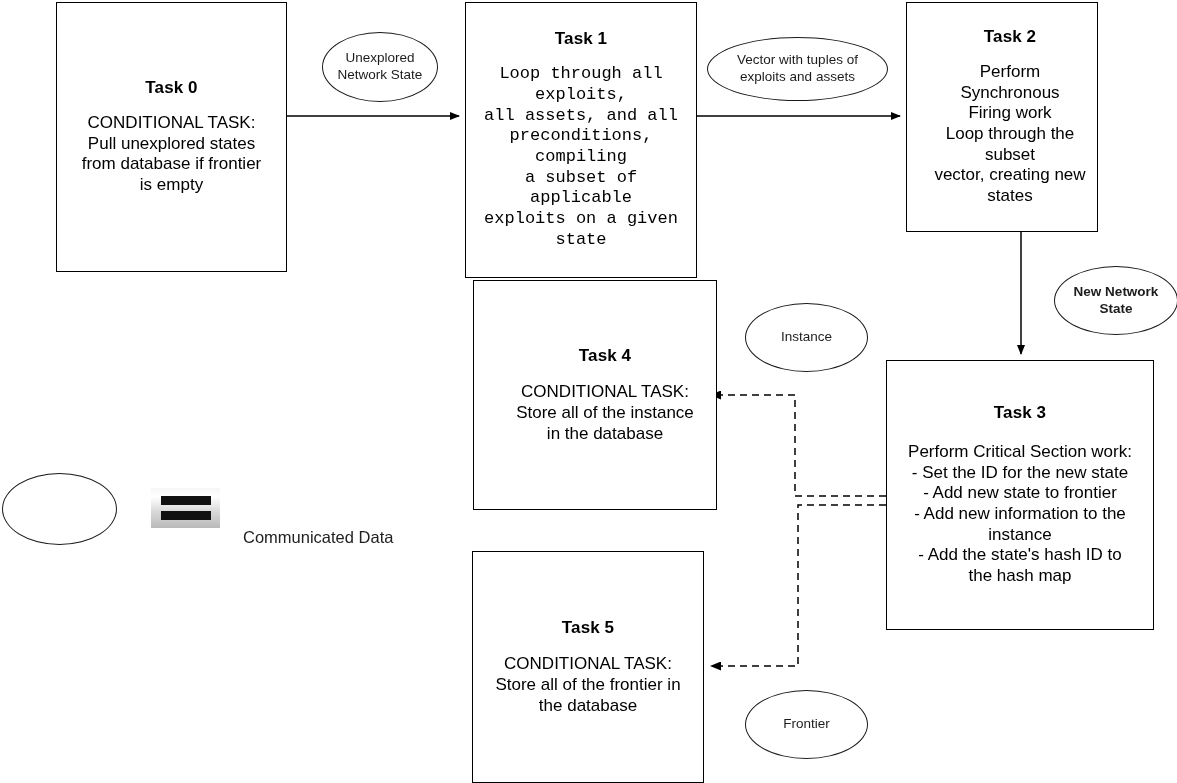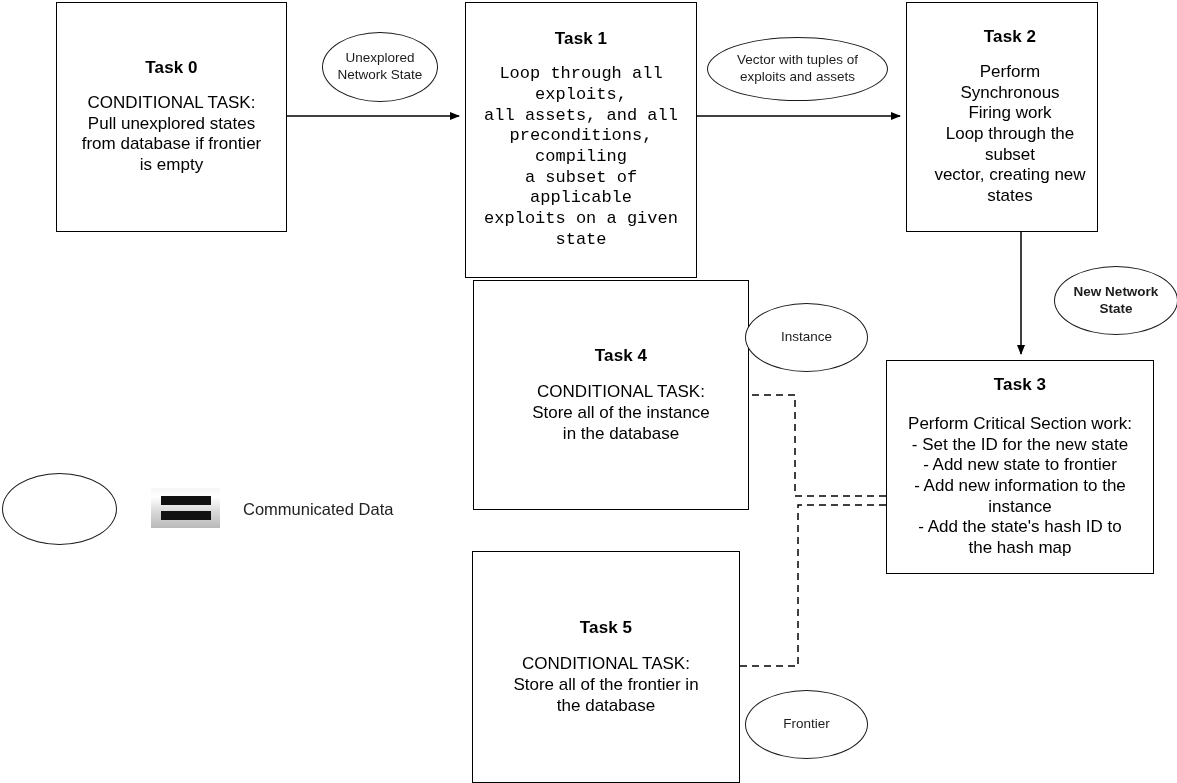--- a/index.html
+++ b/index.html
@@ -89,21 +89,21 @@
     gap: 6px;
   }
   #legend-equals .bar {
     width: 50px;
     height: 9px;
     background: #111111;
   }
   #legend-label {
     position: absolute;
     left: 243px;
-    top: 500px;
+    top: 528px;
     font-size: 16.5px;
     color: #222222;
     white-space: nowrap;
   }
 </style>
 </head>
 <body>
 
 <div id="canvas">
 
@@ -121,21 +121,21 @@
 
     <path d="M697,116 L900,116" stroke="#000000" stroke-width="1.5" fill="none" marker-end="url(#arrowSolid)"></path>
 
     <path d="M1021,232 L1021,354" stroke="#000000" stroke-width="1.5" fill="none" marker-end="url(#arrowSolid)"></path>
 
     <path d="M886,496 L795,496 L795,395 L711,395" stroke="#000000" stroke-width="1.5" fill="none" stroke-dasharray="7,5" marker-end="url(#arrowDash)"></path>
 
     <path d="M886,505 L798,505 L798,666 L711,666" stroke="#000000" stroke-width="1.5" fill="none" stroke-dasharray="7,5" marker-end="url(#arrowDash)"></path>
   </svg>
 
-  <div class="node" style="left:56px; top:2px; width:231px; height:230px;">
+  <div class="node" style="left:56px; top:2px; width:231px; height:270px;">
     <div class="title">Task 0</div>
     <div class="body" style="margin-top:14px;">CONDITIONAL TASK:
 Pull unexplored states
 from database if frontier
 is empty</div>
   </div>
 
   <div class="node" style="left:465px; top:2px; width:232px; height:276px;">
     <div class="title">Task 1</div>
     <div class="body" style="margin-top:14px;font-family:Liberation Mono, monospace;">Loop through all exploits,
@@ -147,39 +147,39 @@
 
   <div class="node" style="left:906px; top:2px; width:192px; height:230px;padding-left:16px;">
     <div class="title">Task 2</div>
     <div class="body" style="margin-top:14px;">Perform Synchronous
 Firing work
 Loop through the subset
 vector, creating new
 states</div>
   </div>
 
-  <div class="node" style="left:886px; top:360px; width:268px; height:214px;">
+  <div class="node" style="left:886px; top:360px; width:268px; height:270px;">
     <div class="title">Task 3</div>
     <div class="body" style="margin-top:18px;">Perform Critical Section work:
 - Set the ID for the new state
 - Add new state to frontier
 - Add new information to the
 instance
 - Add the state's hash ID to
 the hash map</div>
   </div>
 
-  <div class="node" style="left:473px; top:280px; width:276px; height:230px;padding-left:20px;">
+  <div class="node" style="left:473px; top:280px; width:244px; height:230px;padding-left:20px;">
     <div class="title">Task 4</div>
     <div class="body" style="margin-top:16px;">CONDITIONAL TASK:
 Store all of the instance
 in the database</div>
   </div>
 
-  <div class="node" style="left:472px; top:551px; width:268px; height:232px;">
+  <div class="node" style="left:472px; top:551px; width:232px; height:232px;">
     <div class="title">Task 5</div>
     <div class="body" style="margin-top:16px;">CONDITIONAL TASK:
 Store all of the frontier in
 the database</div>
   </div>
 
   <div class="ellipse" style="left:322px; top:32px; width:116px; height:70px;">Unexplored
 Network State</div>
 
   <div class="ellipse" style="left:707px; top:37px; width:181px; height:64px;">Vector with tuples of

